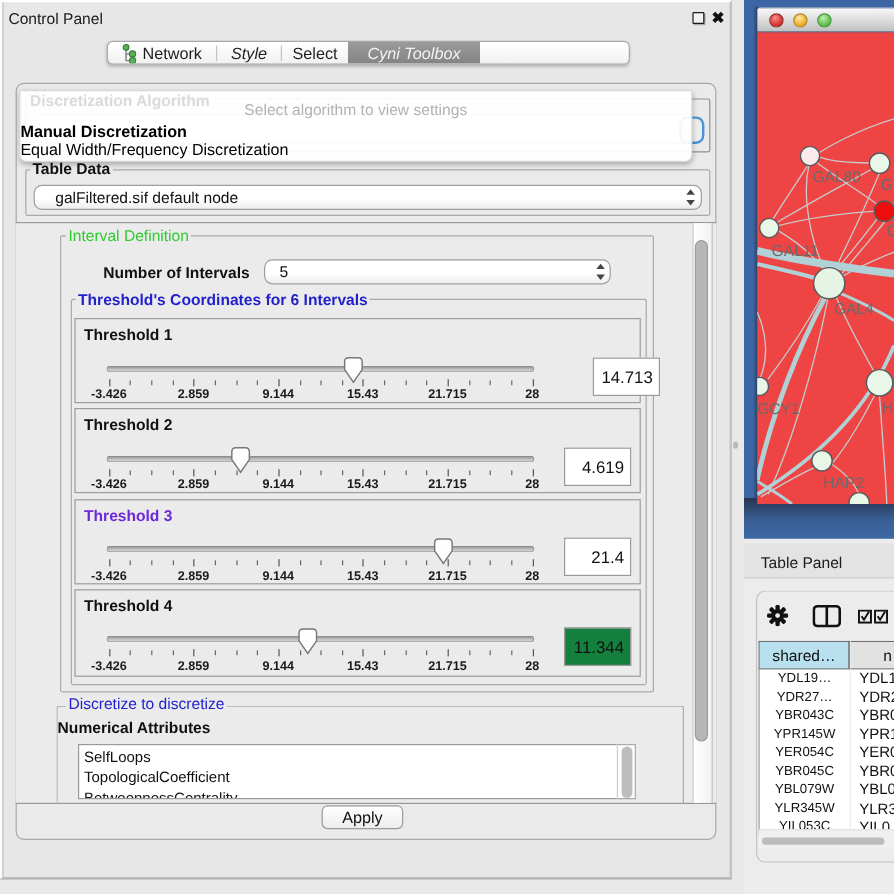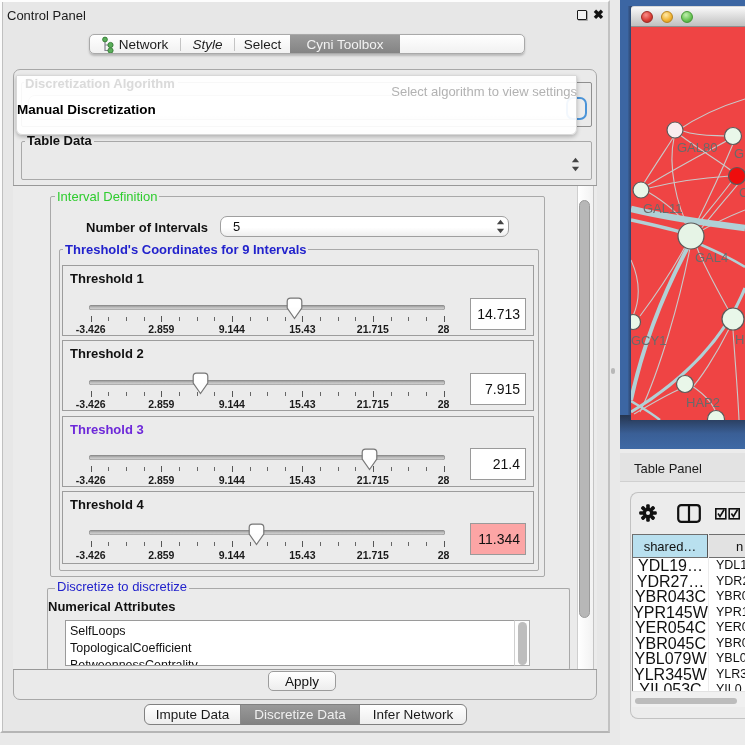--- a/index.html
+++ b/index.html
@@ -13,21 +13,21 @@
  border-right:2px solid #c2c2c2;border-bottom:2px solid #b5b5b5;}
 #cptitle{left:7px;top:8px;font-size:13px;color:#1b1b1b;}
 #btnfloat{left:577px;top:10px;width:10px;height:10px;border:1.7px solid #1a1a1a;background:#f2f2f2;border-radius:1px;box-shadow:1px 1px 0 rgba(120,120,120,0.55);}
 #btnclose{left:593px;top:7px;font-size:13px;font-weight:bold;color:#111;}
 
 #tabbar{left:89px;top:34px;width:436px;height:20px;background:linear-gradient(#ffffff,#f1f1f1);
  border:1px solid #a9a9a9;border-radius:5px;overflow:hidden;display:flex;box-shadow:0 1.5px 2px rgba(130,130,130,0.45);}
 .tab{height:100%;display:flex;align-items:center;justify-content:center;
  font-size:13.5px;color:#1d1d1d;position:relative;}
 .tabsep{width:1px;height:13px;background:#c4c4c4;margin-top:3px;}
-#tabsel{background:linear-gradient(#9b9b9b,#848484);color:#f2f2f2;}
+#tabsel{background:linear-gradient(#9b9b9b,#848484);color:#f2f2f2;font-style:italic;}
 
 #mainpanel{left:13px;top:69px;width:584px;height:631px;background:#eaeaea;
  border:1px solid #a8a8a8;border-radius:7px;}
 .gbox{position:absolute;border:1px solid #a9a9a9;border-radius:2px;}
 .glabel{position:absolute;font-size:13px;background:#eaeaea;padding:0 2px;line-height:13px;}
 .combo{position:absolute;background:linear-gradient(#ffffff,#ffffff 55%,#eeeeee);
  border:1px solid #9f9f9f;border-radius:7px;font-size:13px;color:#111;}
 .arrows{position:absolute;width:9px;}
 
 #scrollpane{left:13px;top:185px;width:584px;height:485px;background:#ebebeb;
@@ -47,21 +47,21 @@
  display:flex;align-items:center;justify-content:center;}
 
 #segctl{left:144px;top:704px;width:323px;height:21px;border:1px solid #808080;border-radius:6px;
  overflow:hidden;display:flex;background:linear-gradient(#ffffff,#ededed);}
 .seg{height:100%;display:flex;align-items:center;justify-content:center;font-size:13.5px;color:#1a1a1a;}
 .segsel{background:linear-gradient(#999999,#828282);color:#f0f0f0;}
 .segdiv{width:1px;background:#8a8a8a;}
 
 #popup{left:16px;top:75px;width:561px;height:60px;background:rgba(255,255,255,0.93);
  border:1px solid #d8d8d8;border-radius:0 0 6px 6px;box-shadow:0 2px 4px rgba(0,0,0,0.25);}
-#popgray{top:84px;width:561px;text-align:right;font-size:13px;color:#b2b2b2;}
+#popgray{top:84px;width:561px;text-align:center;font-size:13px;color:#b2b2b2;}
 #popb{top:102px;font-size:13.5px;font-weight:bold;color:#000;}
 #popr{top:117px;font-size:13.4px;color:#000;}
 
 #desktop{left:620px;top:0;width:125px;height:449px;background:#3c66a3;}
 #netwin{left:631px;top:6px;width:114px;height:414px;}
 #nettitle{left:0;top:0;width:114px;height:21px;background:linear-gradient(#f9f9f9,#c0c0c0);
  border-top:1px solid #d8d8d8;border-bottom:1px solid #8f8f8f;border-radius:3px 0 0 0;}
 .light{position:absolute;top:4.5px;width:12px;height:12px;border-radius:50%;}
 #netcanvas{left:0;top:21px;width:114px;height:393px;background:#ef4444;}
 #south{left:620px;top:449px;width:125px;height:296px;background:#ececec;}
@@ -99,40 +99,41 @@
 <div class="glabel" style="left:24px;top:76px;font-weight:bold;color:#cccccc;">Discretization Algorithm</div>
 <div class="combo" style="left:28px;top:95px;width:551px;height:25px;border-color:#aaaaaa;"></div>
 <svg class="arrows" style="left:570px;top:100px;" width="10" height="15" viewBox="0 0 10 15">
  <path d="M5 0 L9 5 L1 5 Z" fill="#555"></path>
       <path d="M5 15 L9 10 L1 10 Z" fill="#555"></path>
 </svg>
 <div class="abs" style="left:566px;top:97px;width:21px;height:23px;border:2.8px solid #4b94d8;border-radius:7px;background:#ededed;"></div>
 
 <div class="gbox" style="left:21px;top:141px;width:571px;height:39px;"></div>
 <div class="glabel" style="left:25px;top:134px;font-weight:bold;color:#111;">Table Data</div>
+<div class="combo" style="left:28px;top:154px;width:557px;height:21px;line-height:20px;padding-left:17px;">galFiltered.sif default node</div>
 <svg class="arrows" style="left:571px;top:157px;" width="10" height="15" viewBox="0 0 10 15">
  <path d="M5 0 L9 5 L1 5 Z" fill="#444"></path>
       <path d="M5 15 L9 10 L1 10 Z" fill="#444"></path>
 </svg>
 
 <div class="abs" id="scrollpane"></div>
 <div class="abs" id="vsb"></div>
 <div class="abs" id="vsbthumb"></div>
 
 <div class="gbox" style="left:50px;top:196px;width:495px;height:381px;"></div>
 <div class="glabel" style="left:55px;top:190px;color:#2ecc2e;background:#ebebeb;">Interval Definition</div>
 <div class="abs" style="left:86px;top:220px;font-size:13px;font-weight:bold;color:#111;">Number of Intervals</div>
 <div class="combo" style="left:220px;top:216px;width:289px;height:21px;line-height:20px;padding-left:12px;">5</div>
 <svg class="arrows" style="left:496px;top:219px;" width="10" height="15" viewBox="0 0 10 15">
  <path d="M5 0 L9 5 L1 5 Z" fill="#444"></path>
       <path d="M5 15 L9 10 L1 10 Z" fill="#444"></path>
 </svg>
 
 <div class="gbox" style="left:59px;top:249px;width:480px;height:322px;"></div>
-<div class="glabel" style="left:63px;top:243px;color:#2222cc;font-weight:bold;background:#ebebeb;">Threshold's Coordinates for 9 Intervals</div>
+<div class="glabel" style="left:63px;top:243px;color:#2222cc;font-weight:bold;background:#ebebeb;">Threshold's Coordinates for 6 Intervals</div>
 <div class="abs" style="left:62px;top:265px;width:472px;height:71px;border:1px solid #9c9c9c;"></div>
 <div class="abs" style="left:70px;top:271px;font-size:13px;font-weight:bold;color:#111;">Threshold 1</div>
 <div class="abs" style="left:89px;top:304.5px;width:356px;height:5px;border-radius:3px;background:linear-gradient(#898989,#c2c2c2 55%,#d8d8d8);box-shadow:inset 0 0 0 0.5px #8a8a8a;"></div>
 <div class="abs" style="left:90.7px;top:315.5px;width:1px;height:6px;background:#555;"></div>
     <div class="abs" style="left:108.3px;top:316.5px;width:1px;height:4px;background:#666;"></div>
     <div class="abs" style="left:126.0px;top:316.5px;width:1px;height:4px;background:#666;"></div>
     <div class="abs" style="left:143.6px;top:316.5px;width:1px;height:4px;background:#666;"></div>
     <div class="abs" style="left:161.3px;top:315.5px;width:1px;height:6px;background:#555;"></div>
     <div class="abs" style="left:178.9px;top:316.5px;width:1px;height:4px;background:#666;"></div>
     <div class="abs" style="left:196.5px;top:316.5px;width:1px;height:4px;background:#666;"></div>
@@ -153,21 +154,21 @@
 <div class="abs" style="left:65.7px;top:323.0px;width:50px;text-align:center;font-size:10.5px;font-weight:bold;color:#1a1a1a;">-3.426</div>
     <div class="abs" style="left:136.3px;top:323.0px;width:50px;text-align:center;font-size:10.5px;font-weight:bold;color:#1a1a1a;">2.859</div>
     <div class="abs" style="left:206.8px;top:323.0px;width:50px;text-align:center;font-size:10.5px;font-weight:bold;color:#1a1a1a;">9.144</div>
     <div class="abs" style="left:277.4px;top:323.0px;width:50px;text-align:center;font-size:10.5px;font-weight:bold;color:#1a1a1a;">15.43</div>
     <div class="abs" style="left:347.9px;top:323.0px;width:50px;text-align:center;font-size:10.5px;font-weight:bold;color:#1a1a1a;">21.715</div>
     <div class="abs" style="left:418.5px;top:323.0px;width:50px;text-align:center;font-size:10.5px;font-weight:bold;color:#1a1a1a;">28</div>
 <svg class="abs" style="left:284.8px;top:297.0px;" width="19" height="24" viewBox="0 0 19 24">
       <path d="M2.2,4.5 Q2.2,1.2 5.5,1.2 L13.5,1.2 Q16.8,1.2 16.8,4.5 L16.8,11 L9.5,21.5 L2.2,11 Z" fill="#fdfdfd" stroke="#777" stroke-width="1.2"></path>
       <path d="M3.4,5 Q3.4,2.4 6,2.4 L13,2.4 Q15.6,2.4 15.6,5 L15.6,10.5 L9.5,10.5 L3.4,10.5 Z" fill="#ffffff" opacity="0.9"></path>
     </svg>
-<div class="abs" style="left:470px;top:297.5px;width:56px;height:32px;background:#fff;border:1.5px solid #9a9a9a;font-size:14px;color:#111;display:flex;align-items:center;justify-content:flex-end;padding-right:5px;">14.713</div>
+<div class="abs" style="left:494px;top:297.5px;width:56px;height:32px;background:#fff;border:1.5px solid #9a9a9a;font-size:14px;color:#111;display:flex;align-items:center;justify-content:flex-end;padding-right:5px;">14.713</div>
 <div class="abs" style="left:62px;top:340px;width:472px;height:71px;border:1px solid #9c9c9c;"></div>
 <div class="abs" style="left:70px;top:346px;font-size:13px;font-weight:bold;color:#111;">Threshold 2</div>
 <div class="abs" style="left:89px;top:379.8px;width:356px;height:5px;border-radius:3px;background:linear-gradient(#898989,#c2c2c2 55%,#d8d8d8);box-shadow:inset 0 0 0 0.5px #8a8a8a;"></div>
 <div class="abs" style="left:90.7px;top:390.8px;width:1px;height:6px;background:#555;"></div>
     <div class="abs" style="left:108.3px;top:391.8px;width:1px;height:4px;background:#666;"></div>
     <div class="abs" style="left:126.0px;top:391.8px;width:1px;height:4px;background:#666;"></div>
     <div class="abs" style="left:143.6px;top:391.8px;width:1px;height:4px;background:#666;"></div>
     <div class="abs" style="left:161.3px;top:390.8px;width:1px;height:6px;background:#555;"></div>
     <div class="abs" style="left:178.9px;top:391.8px;width:1px;height:4px;background:#666;"></div>
     <div class="abs" style="left:196.5px;top:391.8px;width:1px;height:4px;background:#666;"></div>
@@ -188,21 +189,21 @@
 <div class="abs" style="left:65.7px;top:398.3px;width:50px;text-align:center;font-size:10.5px;font-weight:bold;color:#1a1a1a;">-3.426</div>
     <div class="abs" style="left:136.3px;top:398.3px;width:50px;text-align:center;font-size:10.5px;font-weight:bold;color:#1a1a1a;">2.859</div>
     <div class="abs" style="left:206.8px;top:398.3px;width:50px;text-align:center;font-size:10.5px;font-weight:bold;color:#1a1a1a;">9.144</div>
     <div class="abs" style="left:277.4px;top:398.3px;width:50px;text-align:center;font-size:10.5px;font-weight:bold;color:#1a1a1a;">15.43</div>
     <div class="abs" style="left:347.9px;top:398.3px;width:50px;text-align:center;font-size:10.5px;font-weight:bold;color:#1a1a1a;">21.715</div>
     <div class="abs" style="left:418.5px;top:398.3px;width:50px;text-align:center;font-size:10.5px;font-weight:bold;color:#1a1a1a;">28</div>
 <svg class="abs" style="left:190.6px;top:372.3px;" width="19" height="24" viewBox="0 0 19 24">
       <path d="M2.2,4.5 Q2.2,1.2 5.5,1.2 L13.5,1.2 Q16.8,1.2 16.8,4.5 L16.8,11 L9.5,21.5 L2.2,11 Z" fill="#fdfdfd" stroke="#777" stroke-width="1.2"></path>
       <path d="M3.4,5 Q3.4,2.4 6,2.4 L13,2.4 Q15.6,2.4 15.6,5 L15.6,10.5 L9.5,10.5 L3.4,10.5 Z" fill="#ffffff" opacity="0.9"></path>
     </svg>
-<div class="abs" style="left:470px;top:372.8px;width:56px;height:32px;background:#fff;border:1.5px solid #9a9a9a;font-size:14px;color:#111;display:flex;align-items:center;justify-content:flex-end;padding-right:5px;">7.915</div>
+<div class="abs" style="left:470px;top:372.8px;width:56px;height:32px;background:#fff;border:1.5px solid #9a9a9a;font-size:14px;color:#111;display:flex;align-items:center;justify-content:flex-end;padding-right:5px;">4.619</div>
 <div class="abs" style="left:62px;top:416px;width:472px;height:71px;border:1px solid #9c9c9c;"></div>
 <div class="abs" style="left:70px;top:422px;font-size:13px;font-weight:bold;color:#6d28d9;">Threshold 3</div>
 <div class="abs" style="left:89px;top:455.1px;width:356px;height:5px;border-radius:3px;background:linear-gradient(#898989,#c2c2c2 55%,#d8d8d8);box-shadow:inset 0 0 0 0.5px #8a8a8a;"></div>
 <div class="abs" style="left:90.7px;top:466.1px;width:1px;height:6px;background:#555;"></div>
     <div class="abs" style="left:108.3px;top:467.1px;width:1px;height:4px;background:#666;"></div>
     <div class="abs" style="left:126.0px;top:467.1px;width:1px;height:4px;background:#666;"></div>
     <div class="abs" style="left:143.6px;top:467.1px;width:1px;height:4px;background:#666;"></div>
     <div class="abs" style="left:161.3px;top:466.1px;width:1px;height:6px;background:#555;"></div>
     <div class="abs" style="left:178.9px;top:467.1px;width:1px;height:4px;background:#666;"></div>
     <div class="abs" style="left:196.5px;top:467.1px;width:1px;height:4px;background:#666;"></div>
@@ -258,43 +259,37 @@
 <div class="abs" style="left:65.7px;top:548.9px;width:50px;text-align:center;font-size:10.5px;font-weight:bold;color:#1a1a1a;">-3.426</div>
     <div class="abs" style="left:136.3px;top:548.9px;width:50px;text-align:center;font-size:10.5px;font-weight:bold;color:#1a1a1a;">2.859</div>
     <div class="abs" style="left:206.8px;top:548.9px;width:50px;text-align:center;font-size:10.5px;font-weight:bold;color:#1a1a1a;">9.144</div>
     <div class="abs" style="left:277.4px;top:548.9px;width:50px;text-align:center;font-size:10.5px;font-weight:bold;color:#1a1a1a;">15.43</div>
     <div class="abs" style="left:347.9px;top:548.9px;width:50px;text-align:center;font-size:10.5px;font-weight:bold;color:#1a1a1a;">21.715</div>
     <div class="abs" style="left:418.5px;top:548.9px;width:50px;text-align:center;font-size:10.5px;font-weight:bold;color:#1a1a1a;">28</div>
 <svg class="abs" style="left:247.0px;top:522.9px;" width="19" height="24" viewBox="0 0 19 24">
       <path d="M2.2,4.5 Q2.2,1.2 5.5,1.2 L13.5,1.2 Q16.8,1.2 16.8,4.5 L16.8,11 L9.5,21.5 L2.2,11 Z" fill="#fdfdfd" stroke="#777" stroke-width="1.2"></path>
       <path d="M3.4,5 Q3.4,2.4 6,2.4 L13,2.4 Q15.6,2.4 15.6,5 L15.6,10.5 L9.5,10.5 L3.4,10.5 Z" fill="#ffffff" opacity="0.9"></path>
     </svg>
-<div class="abs" style="left:470px;top:523.4px;width:56px;height:32px;background:#fca5a5;border:1.5px solid #9a9a9a;font-size:14px;color:#111;display:flex;align-items:center;justify-content:flex-end;padding-right:5px;">11.344</div>
+<div class="abs" style="left:470px;top:523.4px;width:56px;height:32px;background:#15803d;border:1.5px solid #9a9a9a;font-size:14px;color:#111;display:flex;align-items:center;justify-content:flex-end;padding-right:5px;">11.344</div>
 
 <div class="gbox" style="left:47px;top:588px;width:523px;height:82px;border-bottom:none;"></div>
 <div class="glabel" style="left:55px;top:580px;color:#2222cc;background:#ebebeb;">Discretize to discretize</div>
 <div class="abs" style="left:48px;top:599px;font-size:13px;font-weight:bold;color:#111;">Numerical Attributes</div>
 <div class="abs" id="attrlist">
  <div style="padding:1.5px 0 0 4px;line-height:17.4px;">SelfLoops<br>TopologicalCoefficient<br>BetweennessCentrality</div>
 </div>
 <div class="abs" id="attrsb"></div>
 <div class="abs" id="attrthumb"></div>
 <div class="abs" id="applybtn">Apply</div>
-<div class="abs" id="segctl">
- <div class="seg" style="width:95px;">Impute Data</div>
- <div class="segdiv"></div>
- <div class="seg segsel" style="width:118px;">Discretize Data</div>
- <div class="segdiv"></div>
- <div class="seg" style="flex:1;">Infer Network</div>
-</div>
 
 <div class="abs" id="popup"></div>
 <div class="abs" style="left:25px;top:76px;font-size:13px;font-weight:bold;color:#dadada;z-index:5;">Discretization Algorithm</div>
 <div class="abs" id="popgray" style="left:16px;">Select algorithm to view settings</div>
 <div class="abs" id="popb" style="left:17px;">Manual Discretization</div>
+<div class="abs" id="popr" style="left:17px;">Equal Width/Frequency Discretization</div>
 
 <div class="abs" style="left:611px;top:368px;width:4px;height:6px;background:#b8b8b8;border-radius:2px;"></div>
 <div class="abs" id="desktop"></div>
 <div class="abs" style="left:620px;top:415px;width:125px;height:34px;background:linear-gradient(#26354f,#3a5f96 55%,#3e69a5);"></div>
 <div class="abs" style="left:628px;top:6px;width:3.5px;height:415px;background:linear-gradient(90deg,rgba(44,60,88,0.15),#273a5e);"></div>
 <div class="abs" id="netwin">
  <div class="abs" id="nettitle"></div>
  <div class="light" style="left:10px;background:radial-gradient(circle at 40% 30%,#f98d88,#d93a33 60%,#a02622);border:1px solid #9c2a24;"></div>
  <div class="light" style="left:30px;background:radial-gradient(circle at 40% 30%,#ffe9a8,#f0b230 60%,#c88a1d);border:1px solid #b8861f;"></div>
  <div class="light" style="left:50px;background:radial-gradient(circle at 40% 30%,#c0efae,#67c353 60%,#3f9a33);border:1px solid #459937;"></div>
@@ -383,20 +378,20 @@
    <path d="M3,5.5 L5,8.5 L9.2,1.5"></path>
           <path d="M16.4,5.5 L18.4,8.5 L22.6,1.5"></path>
   </g>
  </svg>
  <div class="abs" style="left:12px;top:85px;width:113px;height:173px;overflow:hidden;">
   <div class="abs" style="left:0;top:0;width:76px;height:24px;background:#b9e0ef;border:1px solid #6f6f6f;border-right:1.5px solid #555;
    font-size:13px;color:#111;text-align:center;line-height:23px;">shared…</div>
   <div class="abs" style="left:77px;top:0;width:60px;height:24px;background:#e2e2e2;border:1px solid #6f6f6f;border-left:none;
    font-size:13px;color:#111;padding-left:27px;line-height:23px;">n</div>
   <div class="abs" style="left:0;top:24px;width:76px;height:135px;background:#fff;border-left:1px solid #888;
-   font-size:16px;color:#111;text-align:center;line-height:15.5px;height:139px;">YDL19…<br>YDR27…<br>YBR043C<br>YPR145W<br>YER054C<br>YBR045C<br>YBL079W<br>YLR345W<br>YIL053C</div>
+   font-size:11px;color:#111;text-align:center;line-height:15.5px;height:139px;">YDL19…<br>YDR27…<br>YBR043C<br>YPR145W<br>YER054C<br>YBR045C<br>YBL079W<br>YLR345W<br>YIL053C</div>
   <div class="abs" style="left:77px;top:24px;width:60px;height:135px;background:#fff;
    font-size:12.5px;color:#111;padding-left:7px;line-height:15.5px;">YDL1<br>YDR2<br>YBR0<br>YPR1<br>YER0<br>YBR0<br>YBL0<br>YLR3<br>YIL0</div>
   <div class="abs" style="left:0;top:157px;width:113px;height:16px;background:#f0f0f0;border-top:1px solid #e2e2e2;"></div>
   <div class="abs" style="left:3px;top:164px;width:102px;height:6px;background:#bcbcbc;border-radius:3px;"></div>
  </div>
 </div>
 </div>
 
 </body></html>

